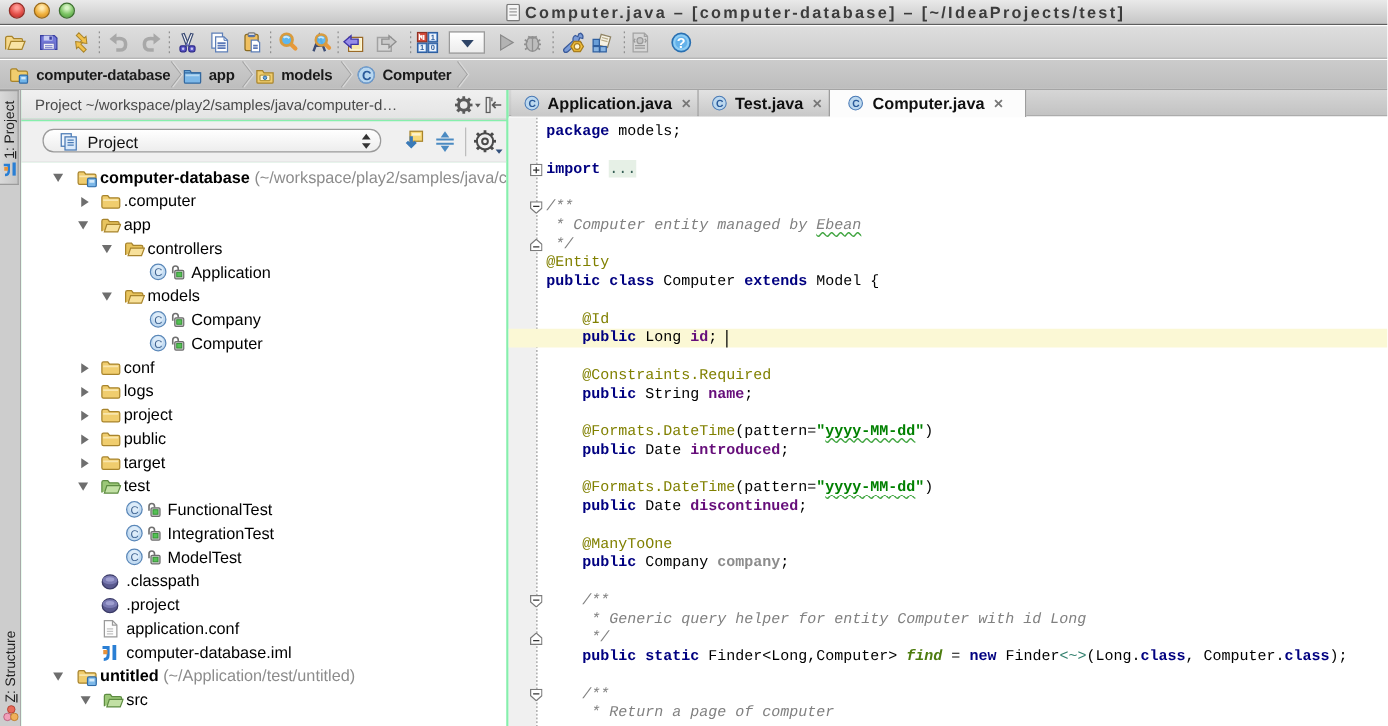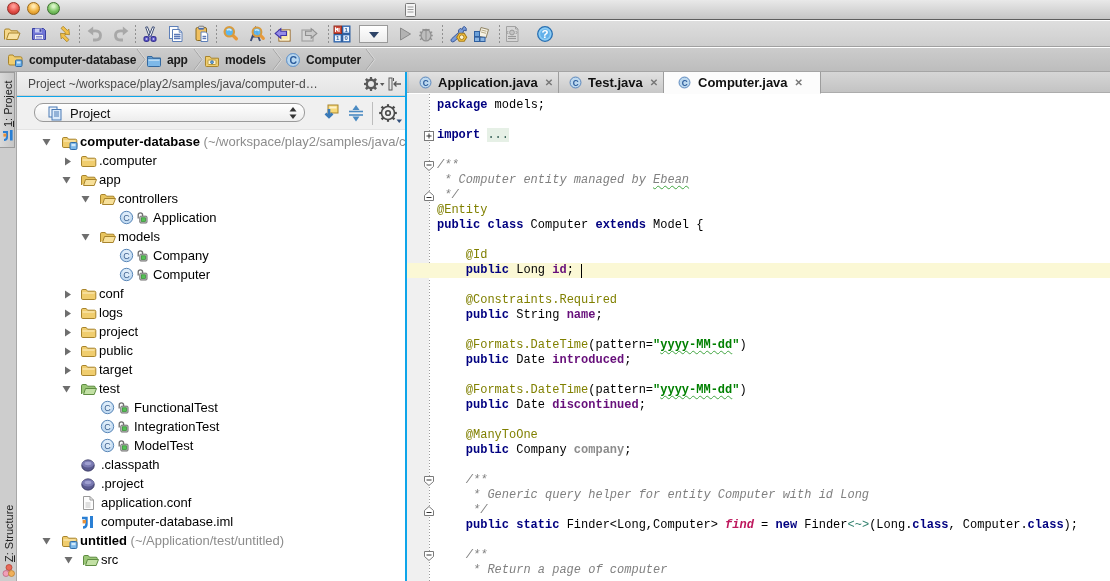--- a/index.html
+++ b/index.html
@@ -24,21 +24,21 @@
 .crumbitem { position:absolute; top:3px; height:18px; display:flex; align-items:center; gap:5px; white-space:nowrap; }
 .chev { position:absolute; top:1px; width:12px; height:21px; }
 #main { position:absolute; left:0; top:72px; width:1110px; height:509px; }
 #strip { position:absolute; left:0; top:0; width:17px; height:509px;
   background:#cdcdcd; border-right:1px solid #a8a8a8; }
 #stripbtn1 { position:absolute; left:0px; top:0px; width:15px; height:76px;
   background:linear-gradient(90deg,#d9d9d9,#c6c6c6); border:1px solid #9b9b9b; border-left:none;}
 .vtext { position:absolute; transform:rotate(-90deg); transform-origin:0 0;
   font-size:11px; color:#222; white-space:nowrap; }
 #project { position:absolute; left:17px; top:0; width:440px; height:509px;
-  border-right:1px solid #9b9b9b; background:#0ea5e9; }
+  border-right:1px solid #9b9b9b; background:#86efac; }
 #ph1 { position:absolute; left:0; top:0; width:388px; height:24px;
   background:linear-gradient(#f0f0f0,#e4e4e4); border-bottom:1px solid #cfcfcf;
   font-size:12px; color:#4a4a4a; line-height:24px; }
 #ph2 { position:absolute; left:0; top:25px; width:388px; height:33px; background:#f0f0f0; border-bottom:1px solid #e4e4e4; }
 #combo { position:absolute; left:17px; top:6px; width:271px; height:19px;
   background:linear-gradient(#ffffff,#ededed); border:1px solid #9a9a9a; border-radius:9px;
   font-size:13px; color:#111; }
 #tree { position:absolute; left:0; top:58px; width:388px; height:451px; background:#fff;
   font-size:13px; color:#000; overflow:hidden; }
 .row { height:19px; display:flex; align-items:center; white-space:nowrap; position:relative;}
@@ -60,40 +60,41 @@
 #foldline { position:absolute; left:22px; top:0; width:1px; height:487px;
   background-image:linear-gradient(#9a9a9a 50%, rgba(0,0,0,0) 0%); background-size:1px 3px; }
 #caretline { position:absolute; left:0; top:169px; width:703px; height:15px; background:#fbf8d5; }
 #code { position:absolute; left:30px; top:4px; font-family:"Liberation Mono", monospace;
   font-size:12px; line-height:15px; color:#000; white-space:pre; }
 .kw { color:#000080; font-weight:bold; }
 .ann { color:#808000; }
 .cmt { color:#808080; font-style:italic; }
 .str { color:#008000; font-weight:bold; }
 .fld { color:#660e7a; font-weight:bold; }
-.sfld { color:#be185d; font-weight:bold; font-style:italic;margin-top:12px; }
+.sfld { color:#4d7c0f; font-weight:bold; font-style:italic;margin-top:12px; }
 .gfld { color:#8c8c8c; font-weight:bold; }
 .foldtxt { color:#355f55; background:#e6f0e6; }
 .foldgen { color:#32806e; }
 .sq { text-decoration:underline wavy #41a541 1px; text-underline-offset:2px; text-decoration-skip-ink:none; }
 .fm { position:absolute; left:17px; width:10px; height:10px; }
 #caret { position:absolute; width:1px; height:14px; background:#000; }
 </style>
 </head>
 <body>
 <div id="titlebar">
   <div class="tl" id="tl1"></div>
     <div class="tl" id="tl2"></div>
     <div class="tl" id="tl3"></div>
   <svg style="position:absolute;left:404px;top:3px" width="13" height="15" viewBox="0 0 13 15">
       <rect x="1.5" y="0.5" width="10" height="13" rx="1" fill="#f5f5f5" stroke="#7a7a7a"></rect>
       <line x1="3.5" y1="4" x2="9.5" y2="4" stroke="#9a9a9a"></line>
       <line x1="3.5" y1="6.5" x2="9.5" y2="6.5" stroke="#9a9a9a"></line>
       <line x1="3.5" y1="9" x2="9.5" y2="9" stroke="#9a9a9a"></line>
     </svg>
+  <div id="title">Computer.java – [computer-database] – [~/IdeaProjects/test]</div>
 </div>
 <div id="toolbar">
   <svg class="ti" style="left:3px" viewBox="0 0 18 18">
       <path d="M1.5 14.5 L1.5 5.5 Q1.5 4 3 4 L6.5 4 L8 5.8 L14 5.8 Q15 5.8 15 7 L15 8" fill="#f6d88a" stroke="#a8842c"></path>
       <path d="M3.5 14.5 L5.8 8 L17 8 L14.5 14.5 Z" fill="#f9e3a4" stroke="#a8842c"></path>
     </svg>
   <svg class="ti" style="left:30px" viewBox="0 0 18 18">
       <path d="M2.5 3.5 h11 l2 2 v9 h-13 z" fill="#7277d8" stroke="#393f9f"></path>
       <rect x="5" y="3.5" width="7" height="4" fill="#c8cdf2"></rect>
       <rect x="9.5" y="4.2" width="2" height="2.6" fill="#3a3fa0"></rect>

